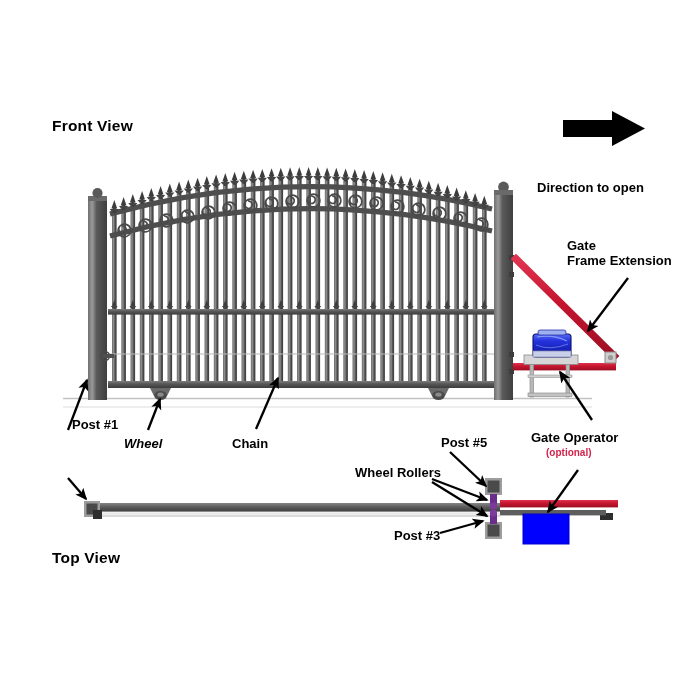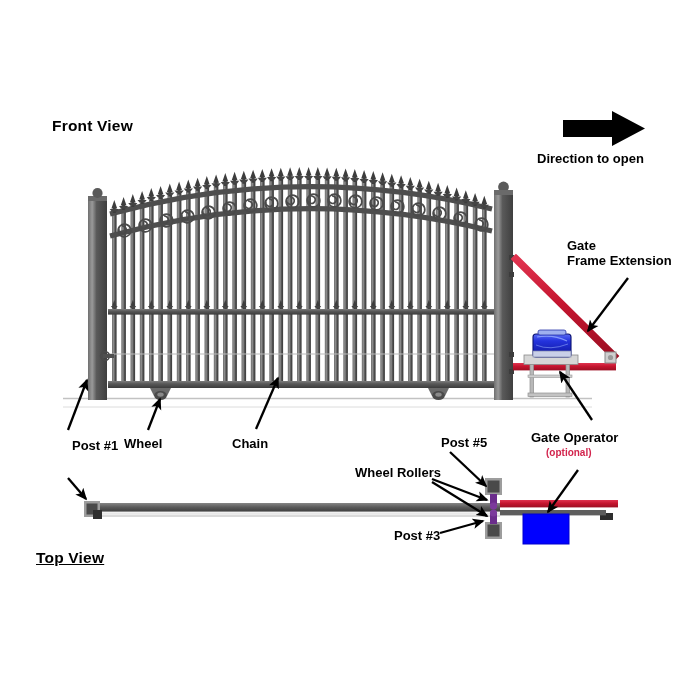--- a/index.html
+++ b/index.html
@@ -29,21 +29,21 @@
   .lbl {
     position: absolute;
     font-family: "Liberation Sans", sans-serif;
     font-weight: bold;
     color: #000000;
     white-space: nowrap;
     line-height: 1.15;
   }
   .lbl-view { font-size: 15.5px; letter-spacing: .2px; }
   .lbl-call { font-size: 13px; }
-  .lbl-dir  { font-size: 13px; }
+  .lbl-dir  { font-size: 13px; margin-top: 29px; }
   .lbl-opt  { color: #d2234c; font-size: 10px; }
   .lbl-two { text-align: left; margin-left: 27px; }
 </style>
 </head>
 <body>
 
 <div id="diagram-root">
 
   <svg class="layer" viewBox="0 0 676 679">
     <defs>
@@ -529,35 +529,35 @@
   </svg>
 
   <svg class="layer" viewBox="0 0 676 679">
     <g>
       <path d="M563,120 L612,120 L612,111 L645,128.5 L612,146 L612,137 L563,137 Z" fill="#000000"></path>
     </g>
   </svg>
 
   <div class="lbl lbl-view" style="left:52px; top:117px;">Front View</div>
 
-  <div class="lbl lbl-view" style="left:36px; top:549px;text-decoration:underline;">Top View</div>
+  <div class="lbl lbl-view" style="left:52px; top:549px;">Top View</div>
 
   <div class="lbl lbl-dir" style="left:537px; top:152px;">Direction to open</div>
 
   <div class="lbl lbl-call lbl-two" style="left:540px; top:239px;">
     <div>Gate</div>
     <div>Frame Extension</div>
   </div>
 
   <div class="lbl lbl-call" style="left:531px; top:431px;">Gate Operator</div>
   <div class="lbl lbl-opt" style="left:546px; top:447px;">(optional)</div>
 
-  <div class="lbl lbl-call" style="left:48px; top:439px;padding-left:24px;">Post #1</div>
-
-  <div class="lbl lbl-call" style="left:124px; top:437px;">Wheel</div>
+  <div class="lbl lbl-call" style="left:48px; top:418px;padding-left:24px;">Post #1</div>
+
+  <div class="lbl lbl-call" style="left:124px; top:437px;font-style:italic;">Wheel</div>
 
   <div class="lbl lbl-call" style="left:232px; top:437px;">Chain</div>
 
   <div class="lbl lbl-call" style="left:441px; top:436px;">Post #5</div>
 
   <div class="lbl lbl-call" style="left:355px; top:466px;">Wheel Rollers</div>
 
   <div class="lbl lbl-call" style="left:394px; top:529px;">Post #3</div>
 
 </div>

